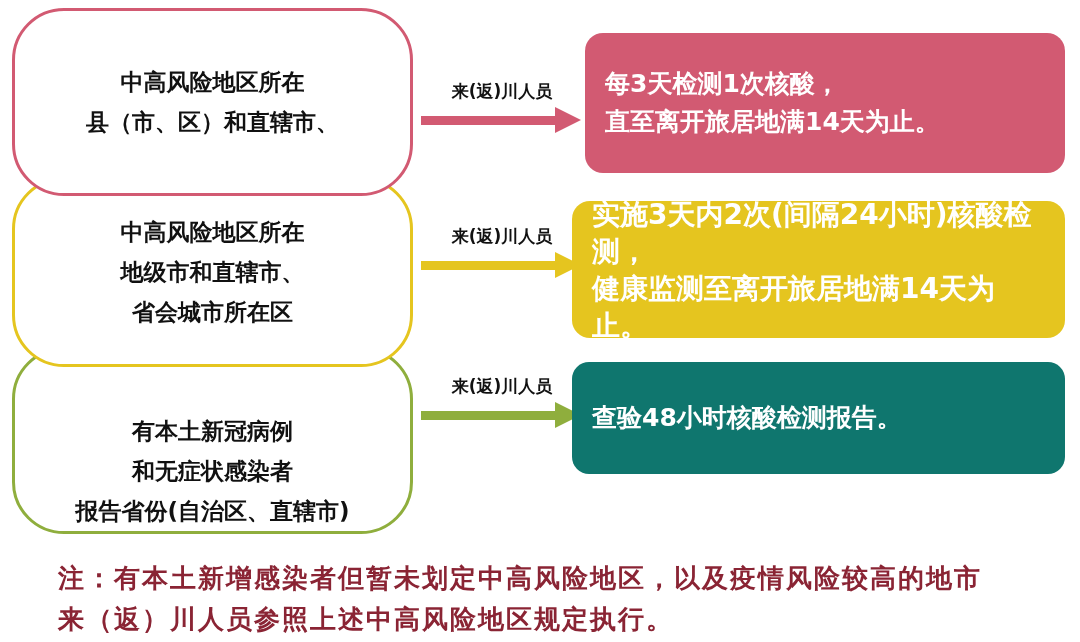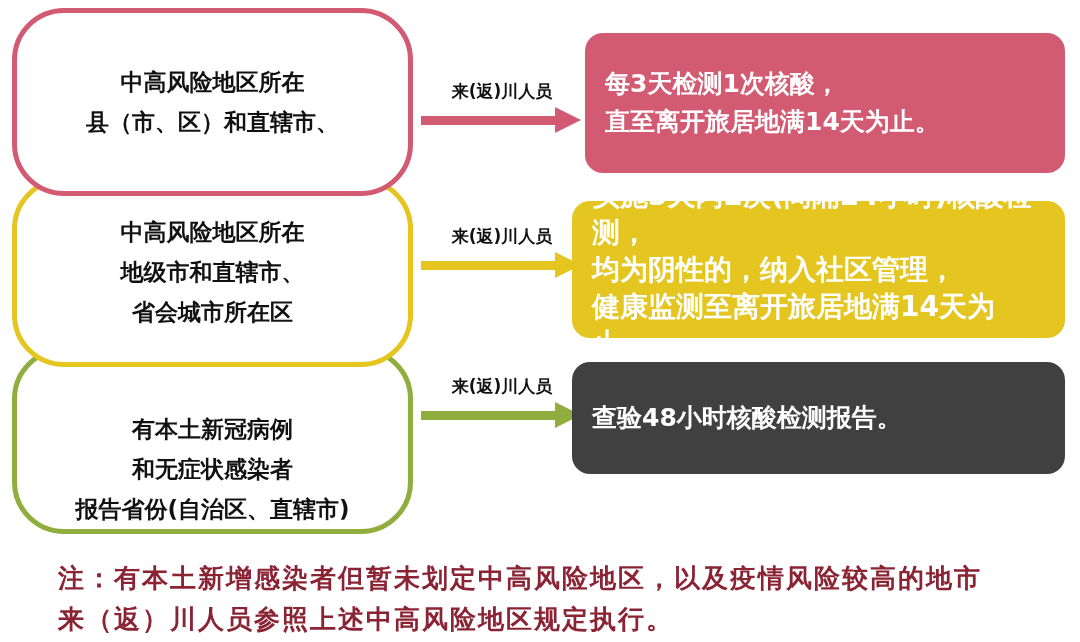--- a/index.html
+++ b/index.html
@@ -15,21 +15,21 @@
     overflow: hidden;
     font-family: "DejaVu Sans", "Liberation Sans", sans-serif;
   }
 
   
   .src-box {
     position: absolute;
     left: 12px;
     width: 401px;
     background: #ffffff;
-    border: 5px solid #14b8a6;
+    border: 3px solid #14b8a6;
     border-radius: 52px;
     box-sizing: border-box;
     display: flex;
     align-items: center;
     justify-content: center;
   }
   .src-1 { top: 8px;   height: 188px; z-index: 3; }
   .src-2 { top: 177px; height: 190px; z-index: 2; }
   .src-3 { top: 347px; height: 187px; z-index: 1; }
   .src-text {
@@ -153,25 +153,24 @@
     </div>
   </div>
 
   <div class="res-box res-1" style="background: rgb(210, 90, 114);">
     <div>每3天检测1次核酸，</div>
     <div>直至离开旅居地满14天为止。</div>
   </div>
 
   <div class="res-box res-2" style="background: rgb(229, 197, 31);">
     <div>实施3天内2次(间隔24小时)核酸检测，</div>
-    <div>均为阴性的，纳入社区管理，</div>
     <div>健康监测至离开旅居地满14天为止。</div>
   </div>
 
-  <div class="res-box res-3" style="background: #404040;">
+  <div class="res-box res-3" style="background: #0f766e; border-radius: 17px;">
     <div>查验48小时核酸检测报告。</div>
   </div>
 
   <div class="note" style="color: rgb(138, 36, 52);">
     <div>注：有本土新增感染者但暂未划定中高风险地区，以及疫情风险较高的地市</div>
     <div>来（返）川人员参照上述中高风险地区规定执行。</div>
   </div>
 
 </div>
 

